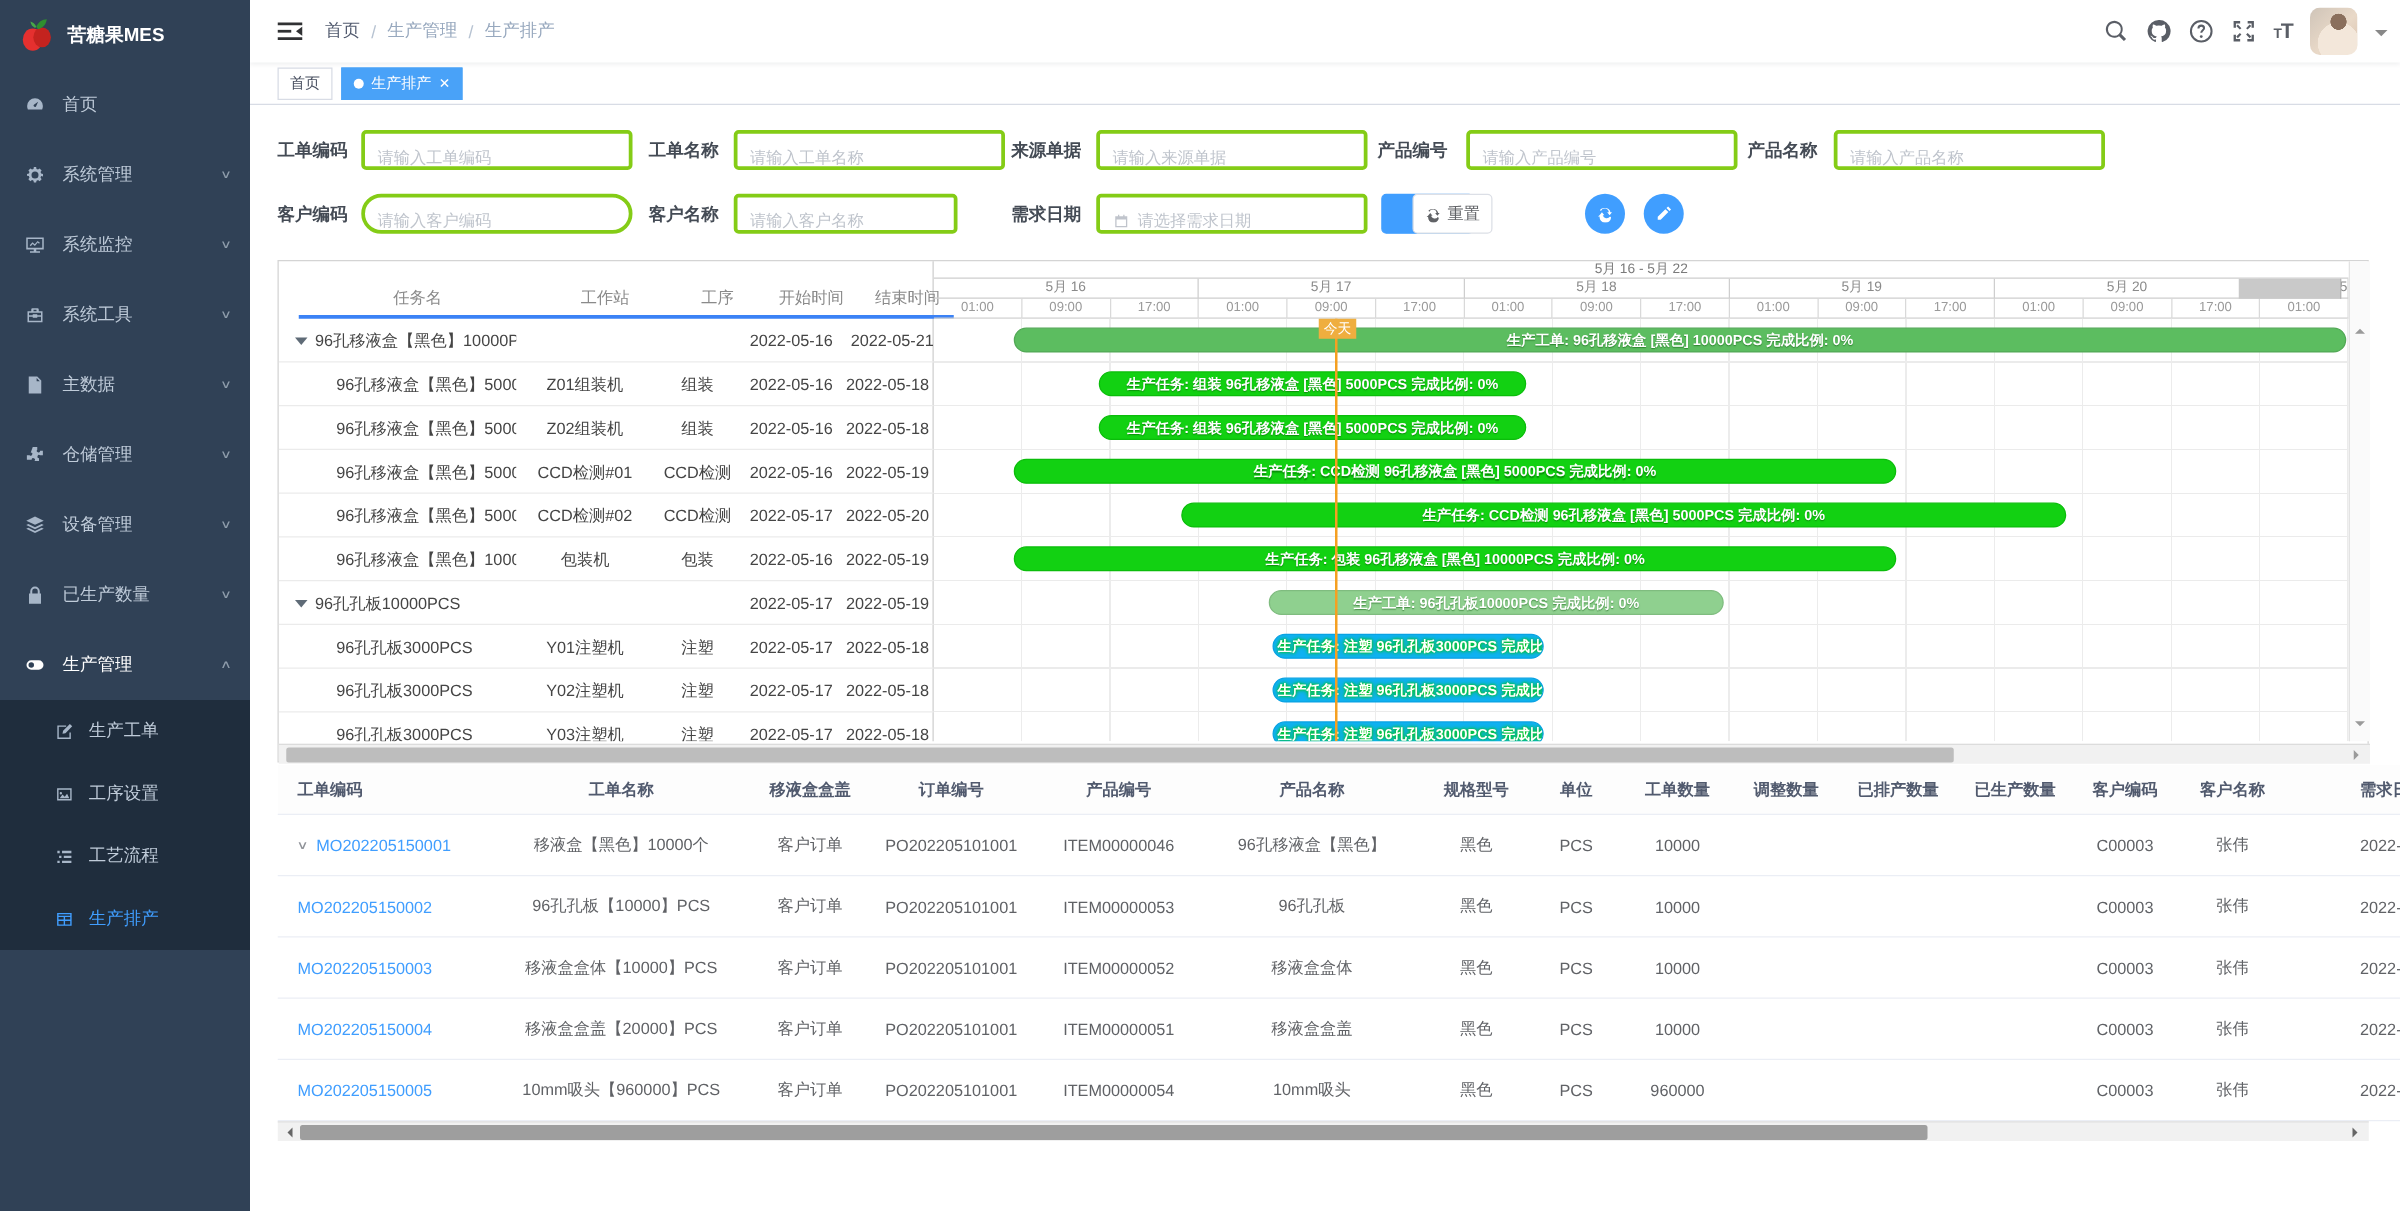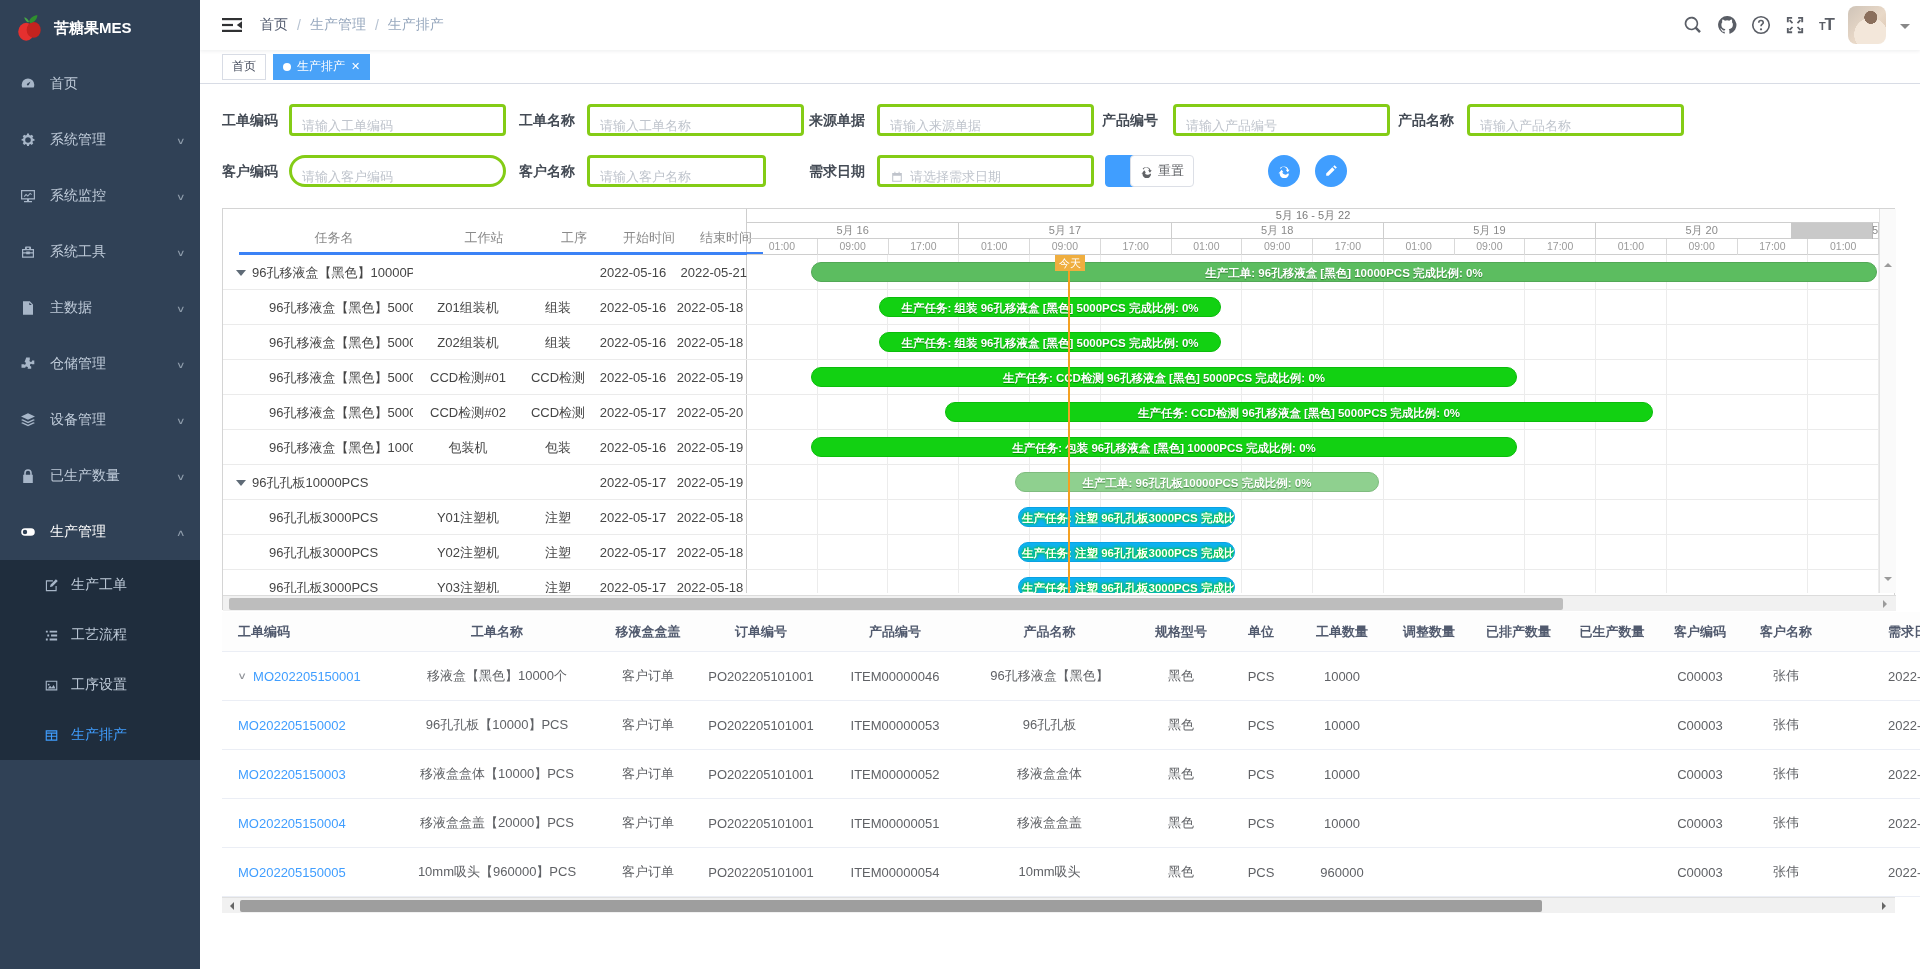--- a/index.html
+++ b/index.html
@@ -232,32 +232,32 @@
           <span class="mi-icon">
             <svg viewBox="0 0 16 16" fill="currentColor">
               <path d="M2 2.5h7.5v1.2H3.2v9.1h9.1V8.5h1.2v5.5H2zm10.7-1.2 2 2-5.8 5.8-2.5.5.5-2.5z"></path>
             </svg>
           </span>
           <span class="mi-label">生产工单</span>
         </div>
         <div class="sub-item">
           <span class="mi-icon">
             <svg viewBox="0 0 16 16" fill="currentColor">
+              <path d="M1.8 2.8h12.4v10.4H1.8zm1.2 1.2v8h10v-8zM5 6a1 1 0 1 1 0 2 1 1 0 0 1 0-2zm-1 5.2 2.4-3 1.9 1.9 2-2.6 1.9 3.7z"></path>
+            </svg>
+          </span>
+          <span class="mi-label">工序设置</span>
+        </div>
+        <div class="sub-item">
+          <span class="mi-icon">
+            <svg viewBox="0 0 16 16" fill="currentColor">
               <path d="M2 2.8h2v2H2zm4 0h8v2H6zM3.5 7h2v2h-2zm4 0h6.5v2H7.5zM2 11.2h2v2H2zm4 0h8v2H6z"></path>
             </svg>
           </span>
           <span class="mi-label">工艺流程</span>
-        </div>
-        <div class="sub-item">
-          <span class="mi-icon">
-            <svg viewBox="0 0 16 16" fill="currentColor">
-              <path d="M1.8 2.8h12.4v10.4H1.8zm1.2 1.2v8h10v-8zM5 6a1 1 0 1 1 0 2 1 1 0 0 1 0-2zm-1 5.2 2.4-3 1.9 1.9 2-2.6 1.9 3.7z"></path>
-            </svg>
-          </span>
-          <span class="mi-label">工序设置</span>
         </div>
         <div class="sub-item active">
           <span class="mi-icon">
             <svg viewBox="0 0 16 16" fill="currentColor">
               <path d="M1.8 2.5h12.4v11H1.8zM3 6v2.2h4.4V6zm5.6 0v2.2H13V6zM3 9.4v2.9h4.4V9.4zm5.6 0v2.9H13V9.4zM3 3.7v1.1h10V3.7z"></path>
             </svg>
           </span>
           <span class="mi-label">生产排产</span>
         </div>
       </div>

